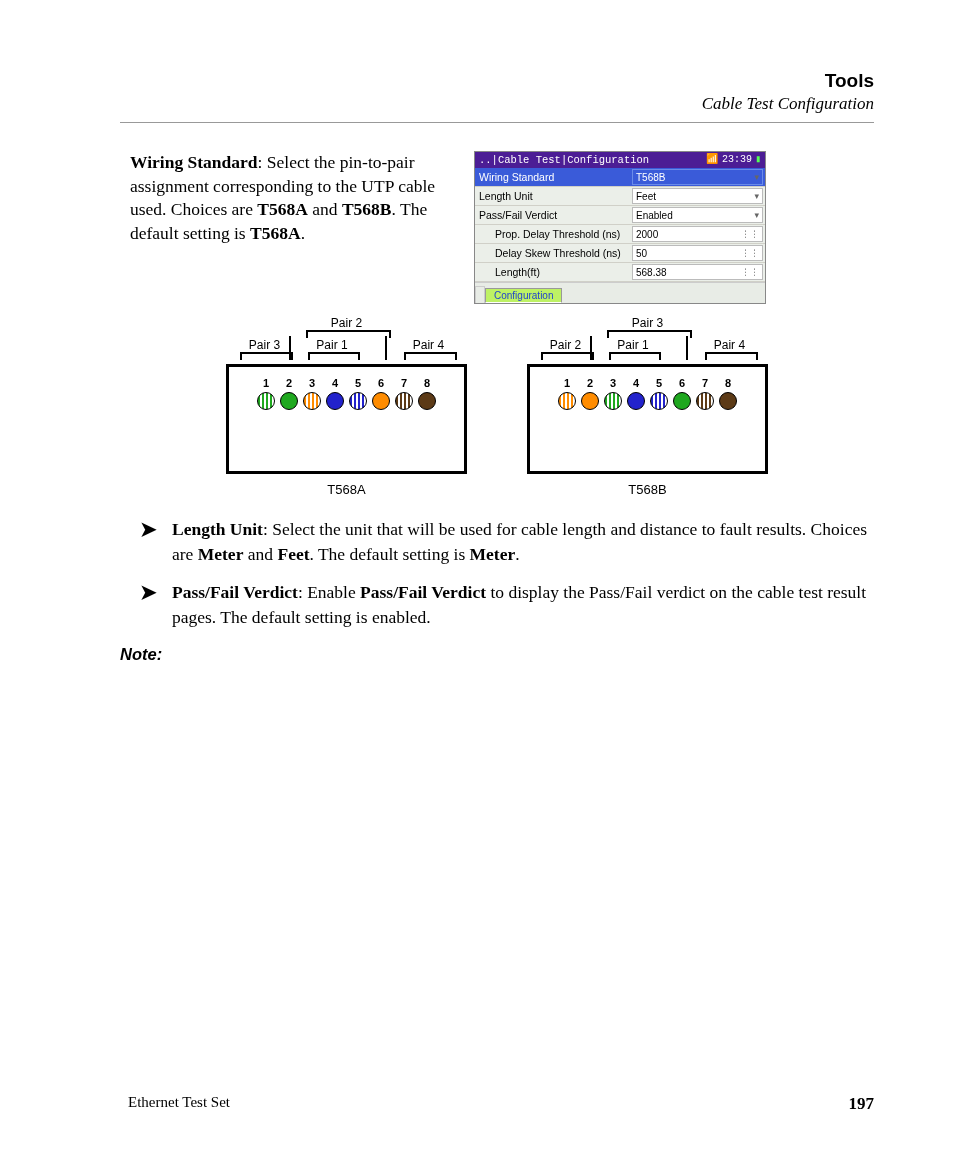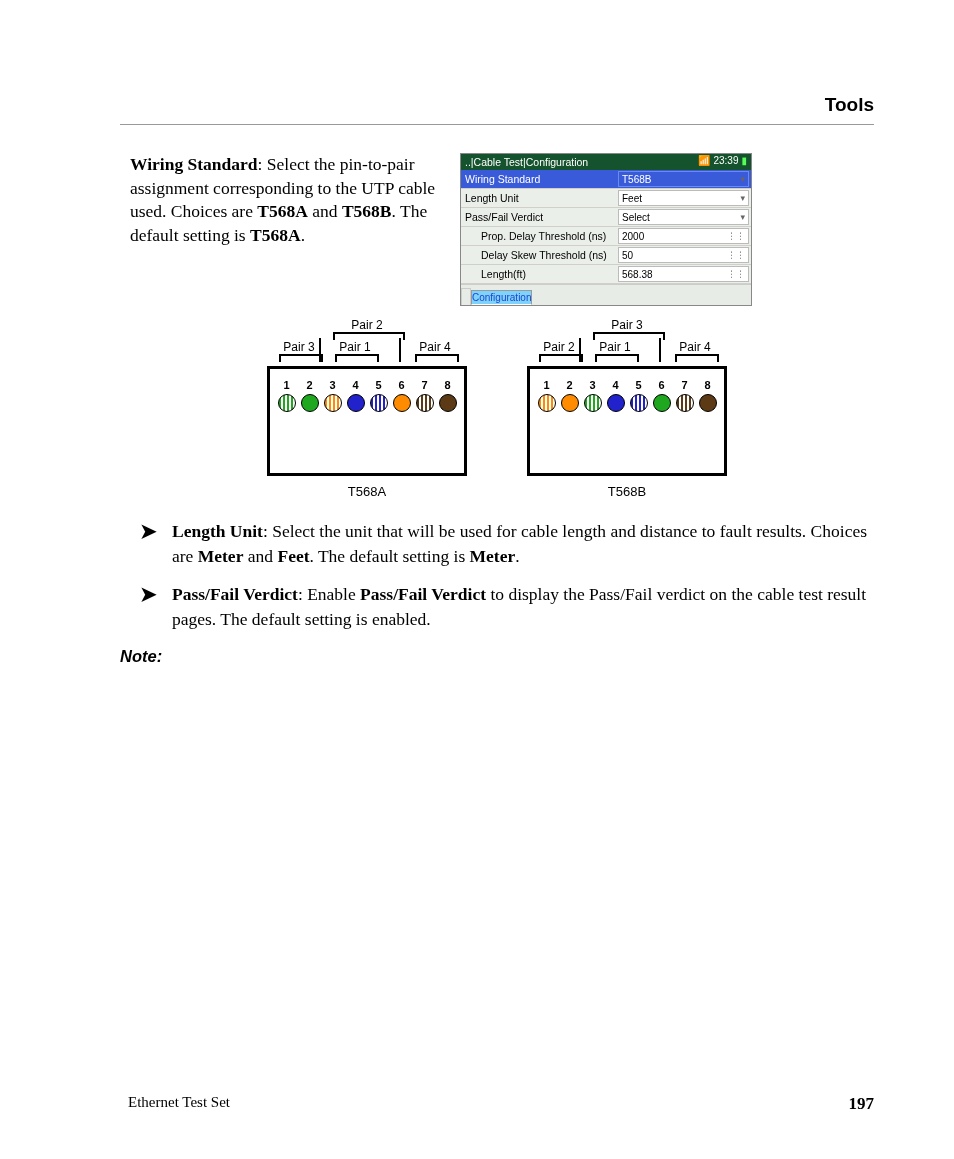--- a/index.html
+++ b/index.html
@@ -18,61 +18,62 @@
     padding: 70px 80px 40px 120px;
   }
   .header {
     text-align: right;
     margin-bottom: 6px;
   }
   .header-title {
     font-family: Arial, sans-serif;
     font-weight: bold;
     font-size: 19px;
-    margin-top: 24px;
   }
   .header-sub {
     font-style: italic;
     font-size: 17px;
     margin-top: 2px;
   }
   .hr {
     border: none;
     border-top: 1px solid #999;
     margin: 8px 0 28px 0;
   }
 
   .top-row {
     display: flex;
     align-items: flex-start;
+    gap: 14px;
   }
   .body-text {
     font-size: 17.5px;
     line-height: 1.35;
     width: 330px;
     flex: 0 0 auto;
     padding-left: 10px;
   }
   .b { font-weight: bold; }
 
   
   .device {
     border: 1px solid #888;
     width: 290px;
     font-family: Tahoma, Arial, sans-serif;
     font-size: 10.5px;
     color: #000;
     flex: 0 0 auto;
   }
   .dev-title {
-    background: #14532d;
+    background: #4c1d95;
     color: #fff;
     padding: 2px 4px;
     font-size: 10.5px;
     position: relative;
+    font-family: Liberation Mono, monospace;
   }
   .dev-status {
     position: absolute;
     right: 4px; top: 1px;
     font-size: 10px;
     display: flex; align-items: center; gap: 3px;
   }
   .dev-body {
     background: #ebefe9;
   }
@@ -98,31 +99,31 @@
   .dev-btn {
     display:inline-block; background:#f0f0eb; border:1px solid #999;
     padding:1px 5px; font-size:10px;
   }
   .dev-tabs {
     display:flex; border-top:1px solid #ccc; background:#e8ece6;
     height:20px; align-items:flex-end;
   }
   .dev-tab-stub { width:8px; height:16px; border:1px solid #ccc; border-bottom:none; margin-right:0; }
   .dev-tab-active {
-    background:#7dd3fc; border:1px solid #999; border-bottom:1px solid #fff;
-    padding:1px 0; font-size:10px; color:#2244cc;
+    background:#bef264; border:1px solid #999; border-bottom:1px solid #fff;
+    padding:1px 8px; font-size:10px; color:#2244cc;
   }
 
   
   .diagram-row {
     display:flex; justify-content:center; gap:60px;
     margin: 12px 0 20px 0;
     font-family: Arial, sans-serif;
   }
-  .connector { width: 200px; }
+  .connector { width: 241px; }
   .pair-top { position:relative; height:46px; font-size:12px; }
   .pt { position:absolute; transform: translateX(-50%); }
   .jack {
     border:3px solid #000; height:110px; position:relative;
     margin-top: 2px; box-sizing:border-box;
   }
   .pins-area { display:flex; justify-content:center; gap:5px; padding-top:10px; }
   .pin-col { display:flex; flex-direction:column; align-items:center; font-size:11px; font-weight:bold; }
   .pin-num { margin-bottom:2px; }
   .dot { width:16px; height:16px; border-radius:50%; border:1px solid #000; margin-top:1px; }
@@ -164,20 +165,21 @@
   }
   .footer .pg { font-weight:bold; font-size:17px; }
 </style>
 </head>
 <body>
 
 <div class="page">
 
   <div class="header">
     <div class="header-title">Tools</div>
+    <div class="header-sub">Cable Test Configuration</div>
   </div>
   <hr class="hr">
 
   <div class="top-row">
     <div class="body-text">
       <span class="b">Wiring Standard</span><span>: Select the pin-to-pair assignment corresponding to the UTP cable used. Choices are </span><span class="b">T568A</span><span> and </span><span class="b">T568B</span><span>. The default setting is </span><span class="b">T568A</span><span>.</span>
     </div>
 
     <div class="device">
       <div class="dev-title">
@@ -199,21 +201,21 @@
           <div class="dev-row">
             <div class="dl">Length Unit</div>
             <div class="dv">
               <span>Feet</span>
               <span class="dev-icon">▾</span>
             </div>
           </div>
           <div class="dev-row">
             <div class="dl">Pass/Fail Verdict</div>
             <div class="dv">
-              <span>Select</span>
+              <span>Enabled</span>
               <span class="dev-icon">▾</span>
             </div>
           </div>
           <div class="dev-row indent">
             <div class="dl">Prop. Delay Threshold (ns)</div>
             <div class="dv">
               <span>2000</span>
               <span class="dev-icon">⋮⋮</span>
             </div>
           </div>

